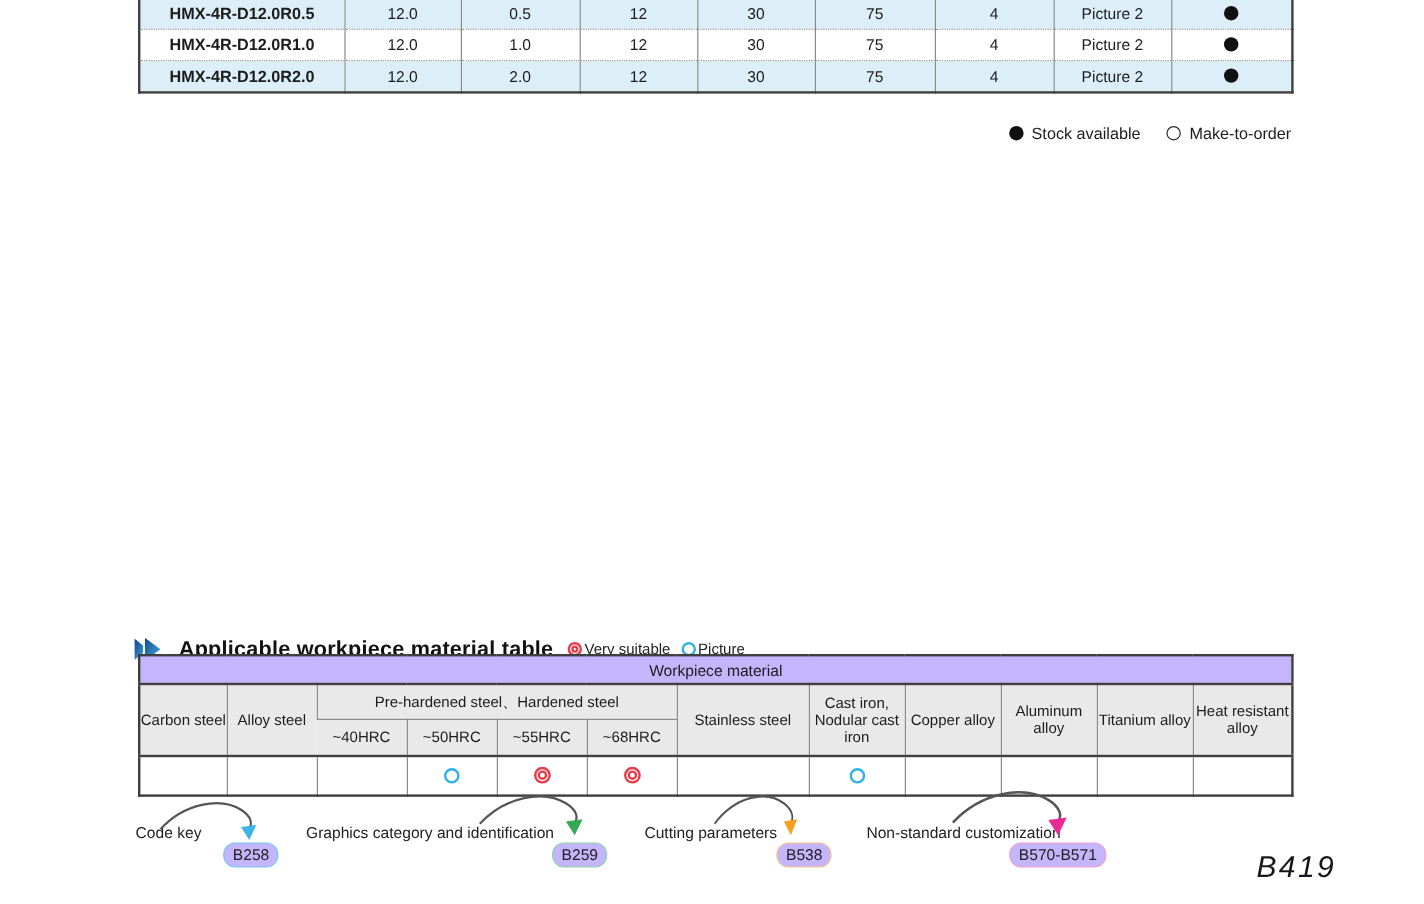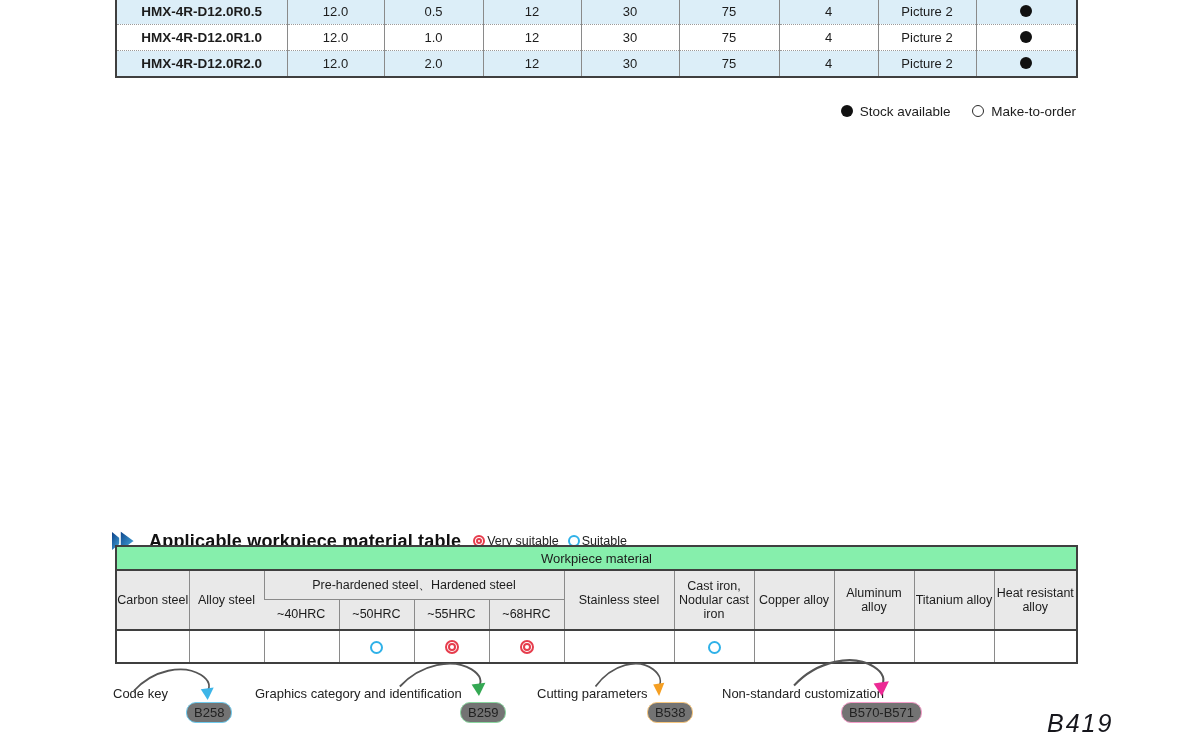--- a/index.html
+++ b/index.html
@@ -47,40 +47,40 @@
   .mark-suitable{display:inline-block;box-sizing:border-box;width:13px;height:13px;border:2px solid #2fb1e8;border-radius:50%;vertical-align:middle;}
   .suit-legend .mark-very,.suit-legend .mark-suitable{width:12px;height:12px;margin-right:2px;}
   
   .mtbl{
     position:absolute;left:115px;top:545px;
     border-collapse:collapse;table-layout:fixed;
     border:2px solid #3f3f3f;
   }
   .mtbl td{padding:0;text-align:center;vertical-align:middle;color:#1c1c1c;overflow:hidden;}
   .mtbl .bar{
-    height:22px;background:#86efac;font-size:13px;
+    height:22px;background:#c4b5fd;font-size:13px;
     border-bottom:2px solid #3f3f3f;
   }
   .mtbl .hd{
     background:#e9e9e9;font-size:12.5px;line-height:1.13;
     border-left:1px solid #8a8a8a;
   }
   .mtbl tr .hd:first-child{border-left:none;}
   .mtbl .grp{height:28px;border-bottom:1px solid #8a8a8a;}
   .mtbl .hrc{height:29px;}
   .mtbl .datacell{
     height:31px;background:#ffffff;
     border-left:1px solid #8a8a8a;border-top:2px solid #3f3f3f;
   }
   .mtbl tr .datacell:first-child{border-left:none;}
   
   .ann-label{position:absolute;font-size:13px;color:#222;white-space:nowrap;}
   .badge{
     position:absolute;height:19px;line-height:19px;padding:0 7px;
-    border-radius:10px;background:#737373;font-size:13px;color:#222;white-space:nowrap;
+    border-radius:10px;background:#c4b5fd;font-size:13px;color:#222;white-space:nowrap;
   }
   .badge-blue{border:1.5px solid #6fcbee;}
   .badge-green{border:1.5px solid #8ad7a0;}
   .badge-orange{border:1.5px solid #f6c67e;}
   .badge-pink{border:1.5px solid #f49cc8;}
   .ann-arrow{position:absolute;}
   
   .page-num{
     position:absolute;left:1047px;top:709px;
     font-size:25px;font-style:italic;letter-spacing:2px;color:#16161c;
@@ -155,21 +155,21 @@
     <polygon points="8,0 23,11 8,22" fill="url(#chevg)" stroke="#ffffff" stroke-width="1.6"></polygon>
   </svg>
   <span class="section-title">Applicable workpiece material table</span>
   <span class="suit-legend">
     <span class="item">
         <span class="mark-very"></span>
         <span>Very suitable</span>
       </span>
     <span class="item">
         <span class="mark-suitable"></span>
-        <span>Suitable</span>
+        <span>Picture</span>
       </span>
   </span>
 </div>
 
 <table class="mtbl">
   <colgroup>
     <col style="width:73px">
       <col style="width:75px">
       <col style="width:75px">
       <col style="width:75px">

